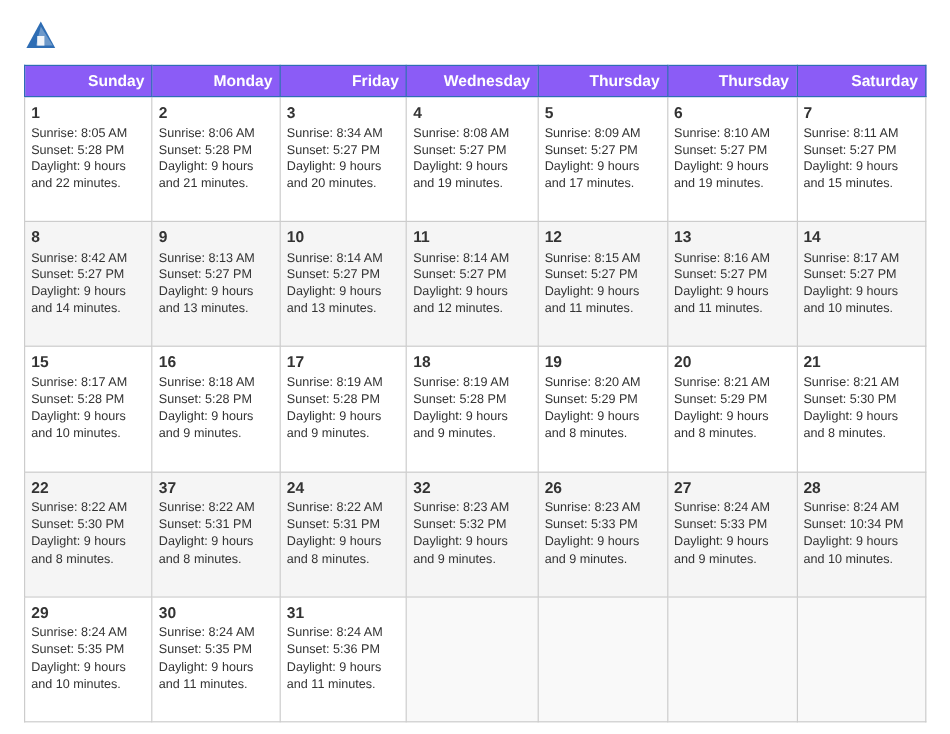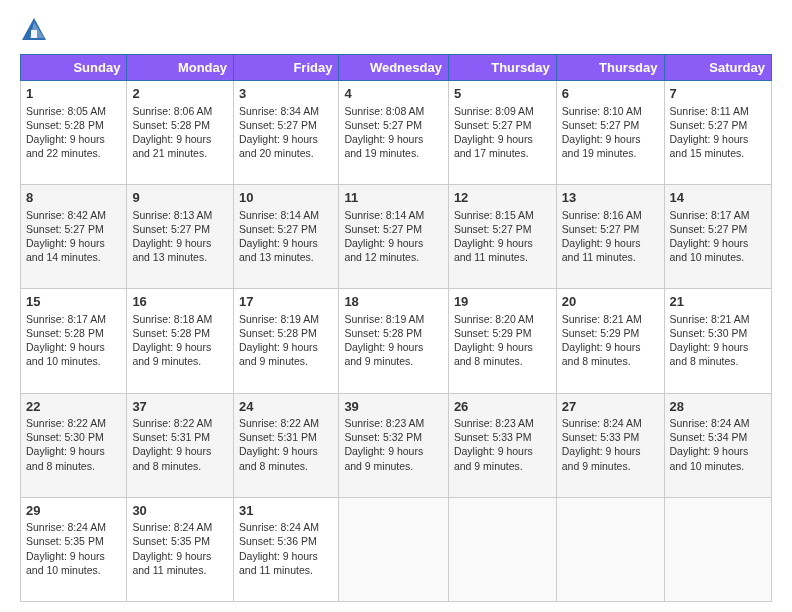--- a/index.html
+++ b/index.html
@@ -295,21 +295,21 @@
             <div>and 8 minutes.</div>
           </td>
           <td>
             <span class="day-num">24</span>
             <div>Sunrise: 8:22 AM</div>
             <div>Sunset: 5:31 PM</div>
             <div>Daylight: 9 hours</div>
             <div>and 8 minutes.</div>
           </td>
           <td>
-            <span class="day-num">39</span>
+            <span class="day-num">32</span>
             <div>Sunrise: 8:23 AM</div>
             <div>Sunset: 5:32 PM</div>
             <div>Daylight: 9 hours</div>
             <div>and 9 minutes.</div>
           </td>
           <td>
             <span class="day-num">26</span>
             <div>Sunrise: 8:23 AM</div>
             <div>Sunset: 5:33 PM</div>
             <div>Daylight: 9 hours</div>
@@ -318,21 +318,21 @@
           <td>
             <span class="day-num">27</span>
             <div>Sunrise: 8:24 AM</div>
             <div>Sunset: 5:33 PM</div>
             <div>Daylight: 9 hours</div>
             <div>and 9 minutes.</div>
           </td>
           <td>
             <span class="day-num">28</span>
             <div>Sunrise: 8:24 AM</div>
-            <div>Sunset: 5:34 PM</div>
+            <div>Sunset: 10:34 PM</div>
             <div>Daylight: 9 hours</div>
             <div>and 10 minutes.</div>
           </td>
         </tr>
         <tr>
           <td>
             <span class="day-num">29</span>
             <div>Sunrise: 8:24 AM</div>
             <div>Sunset: 5:35 PM</div>
             <div>Daylight: 9 hours</div>

